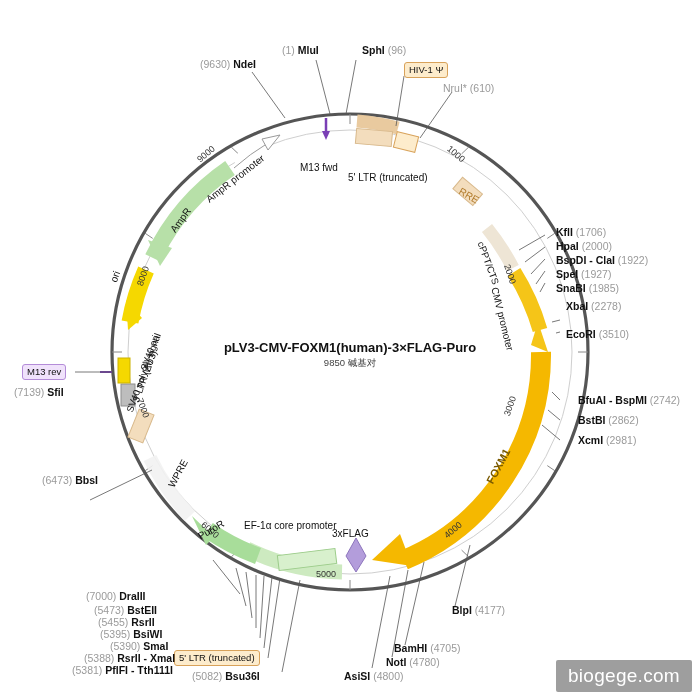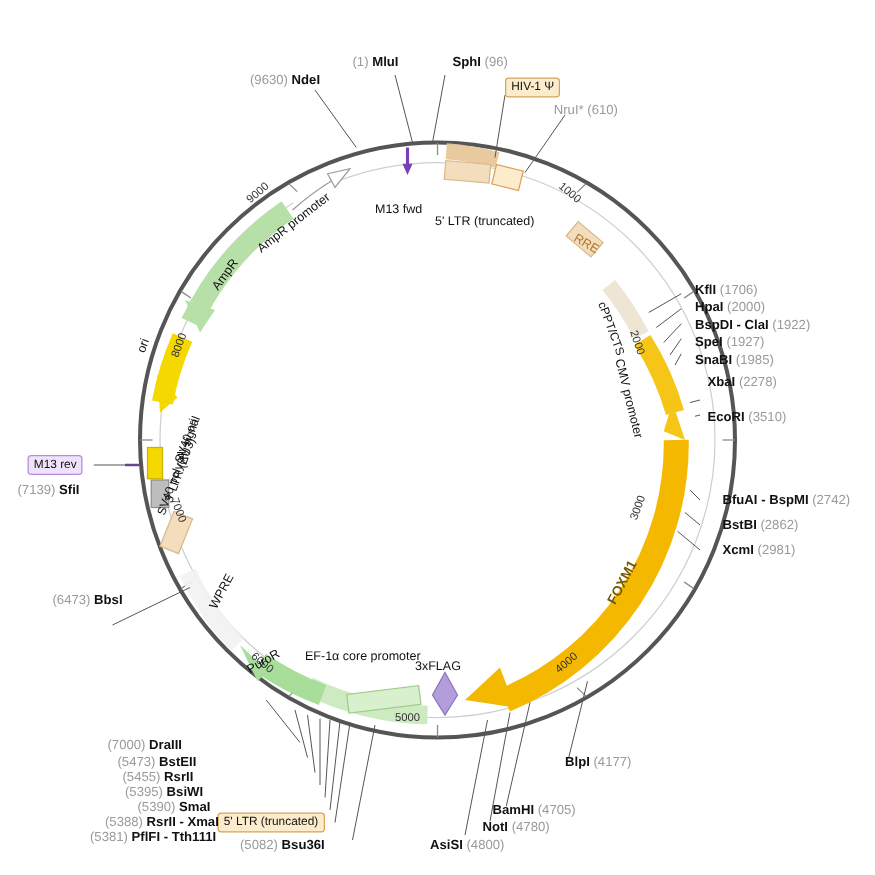--- a/index.html
+++ b/index.html
@@ -163,20 +163,24 @@
       <line x1="264" y1="648" x2="272" y2="577"></line>
       <line x1="268" y1="658" x2="280" y2="578"></line>
       <line x1="282" y1="672" x2="300" y2="580"></line>
 
       <line x1="90" y1="500" x2="152" y2="470"></line>
       <line x1="75" y1="372" x2="112" y2="372"></line>
     </g>
 
   </svg>
 
+  <div class="title" style="top:340px">
+    <div class="t1">pLV3-CMV-FOXM1(human)-3×FLAG-Puro</div>
+    <div class="t2">9850 碱基对</div>
+  </div>
 
   <div class="lbl pos" style="left:446px;top:148px;transform:rotate(40deg);font-size:9px">1000</div>
   <div class="lbl pos" style="left:500px;top:268px;transform:rotate(72deg);font-size:9px">2000</div>
   <div class="lbl pos" style="left:500px;top:400px;transform:rotate(-70deg);font-size:9px">3000</div>
   <div class="lbl pos" style="left:443px;top:524px;transform:rotate(-40deg);font-size:9px">4000</div>
   <div class="lbl pos" style="left:316px;top:568px;font-size:9px">5000</div>
   <div class="lbl pos" style="left:200px;top:524px;transform:rotate(40deg);font-size:9px">6000</div>
   <div class="lbl pos" style="left:133px;top:402px;transform:rotate(70deg);font-size:9px">7000</div>
   <div class="lbl pos" style="left:133px;top:270px;transform:rotate(-70deg);font-size:9px">8000</div>
   <div class="lbl pos" style="left:196px;top:148px;transform:rotate(-40deg);font-size:9px">9000</div>
@@ -311,13 +315,14 @@
 
   <div class="lbl" style="left:42px;top:474px">
     <span class="grey">(6473)</span>
     <span class="bold">BbsI</span>
   </div>
   <div class="lbl" style="left:14px;top:386px">
     <span class="grey">(7139)</span>
     <span class="bold">SfiI</span>
   </div>
 
+  <div class="wm">biogege.com</div>
 </div>
 
 </body></html>

